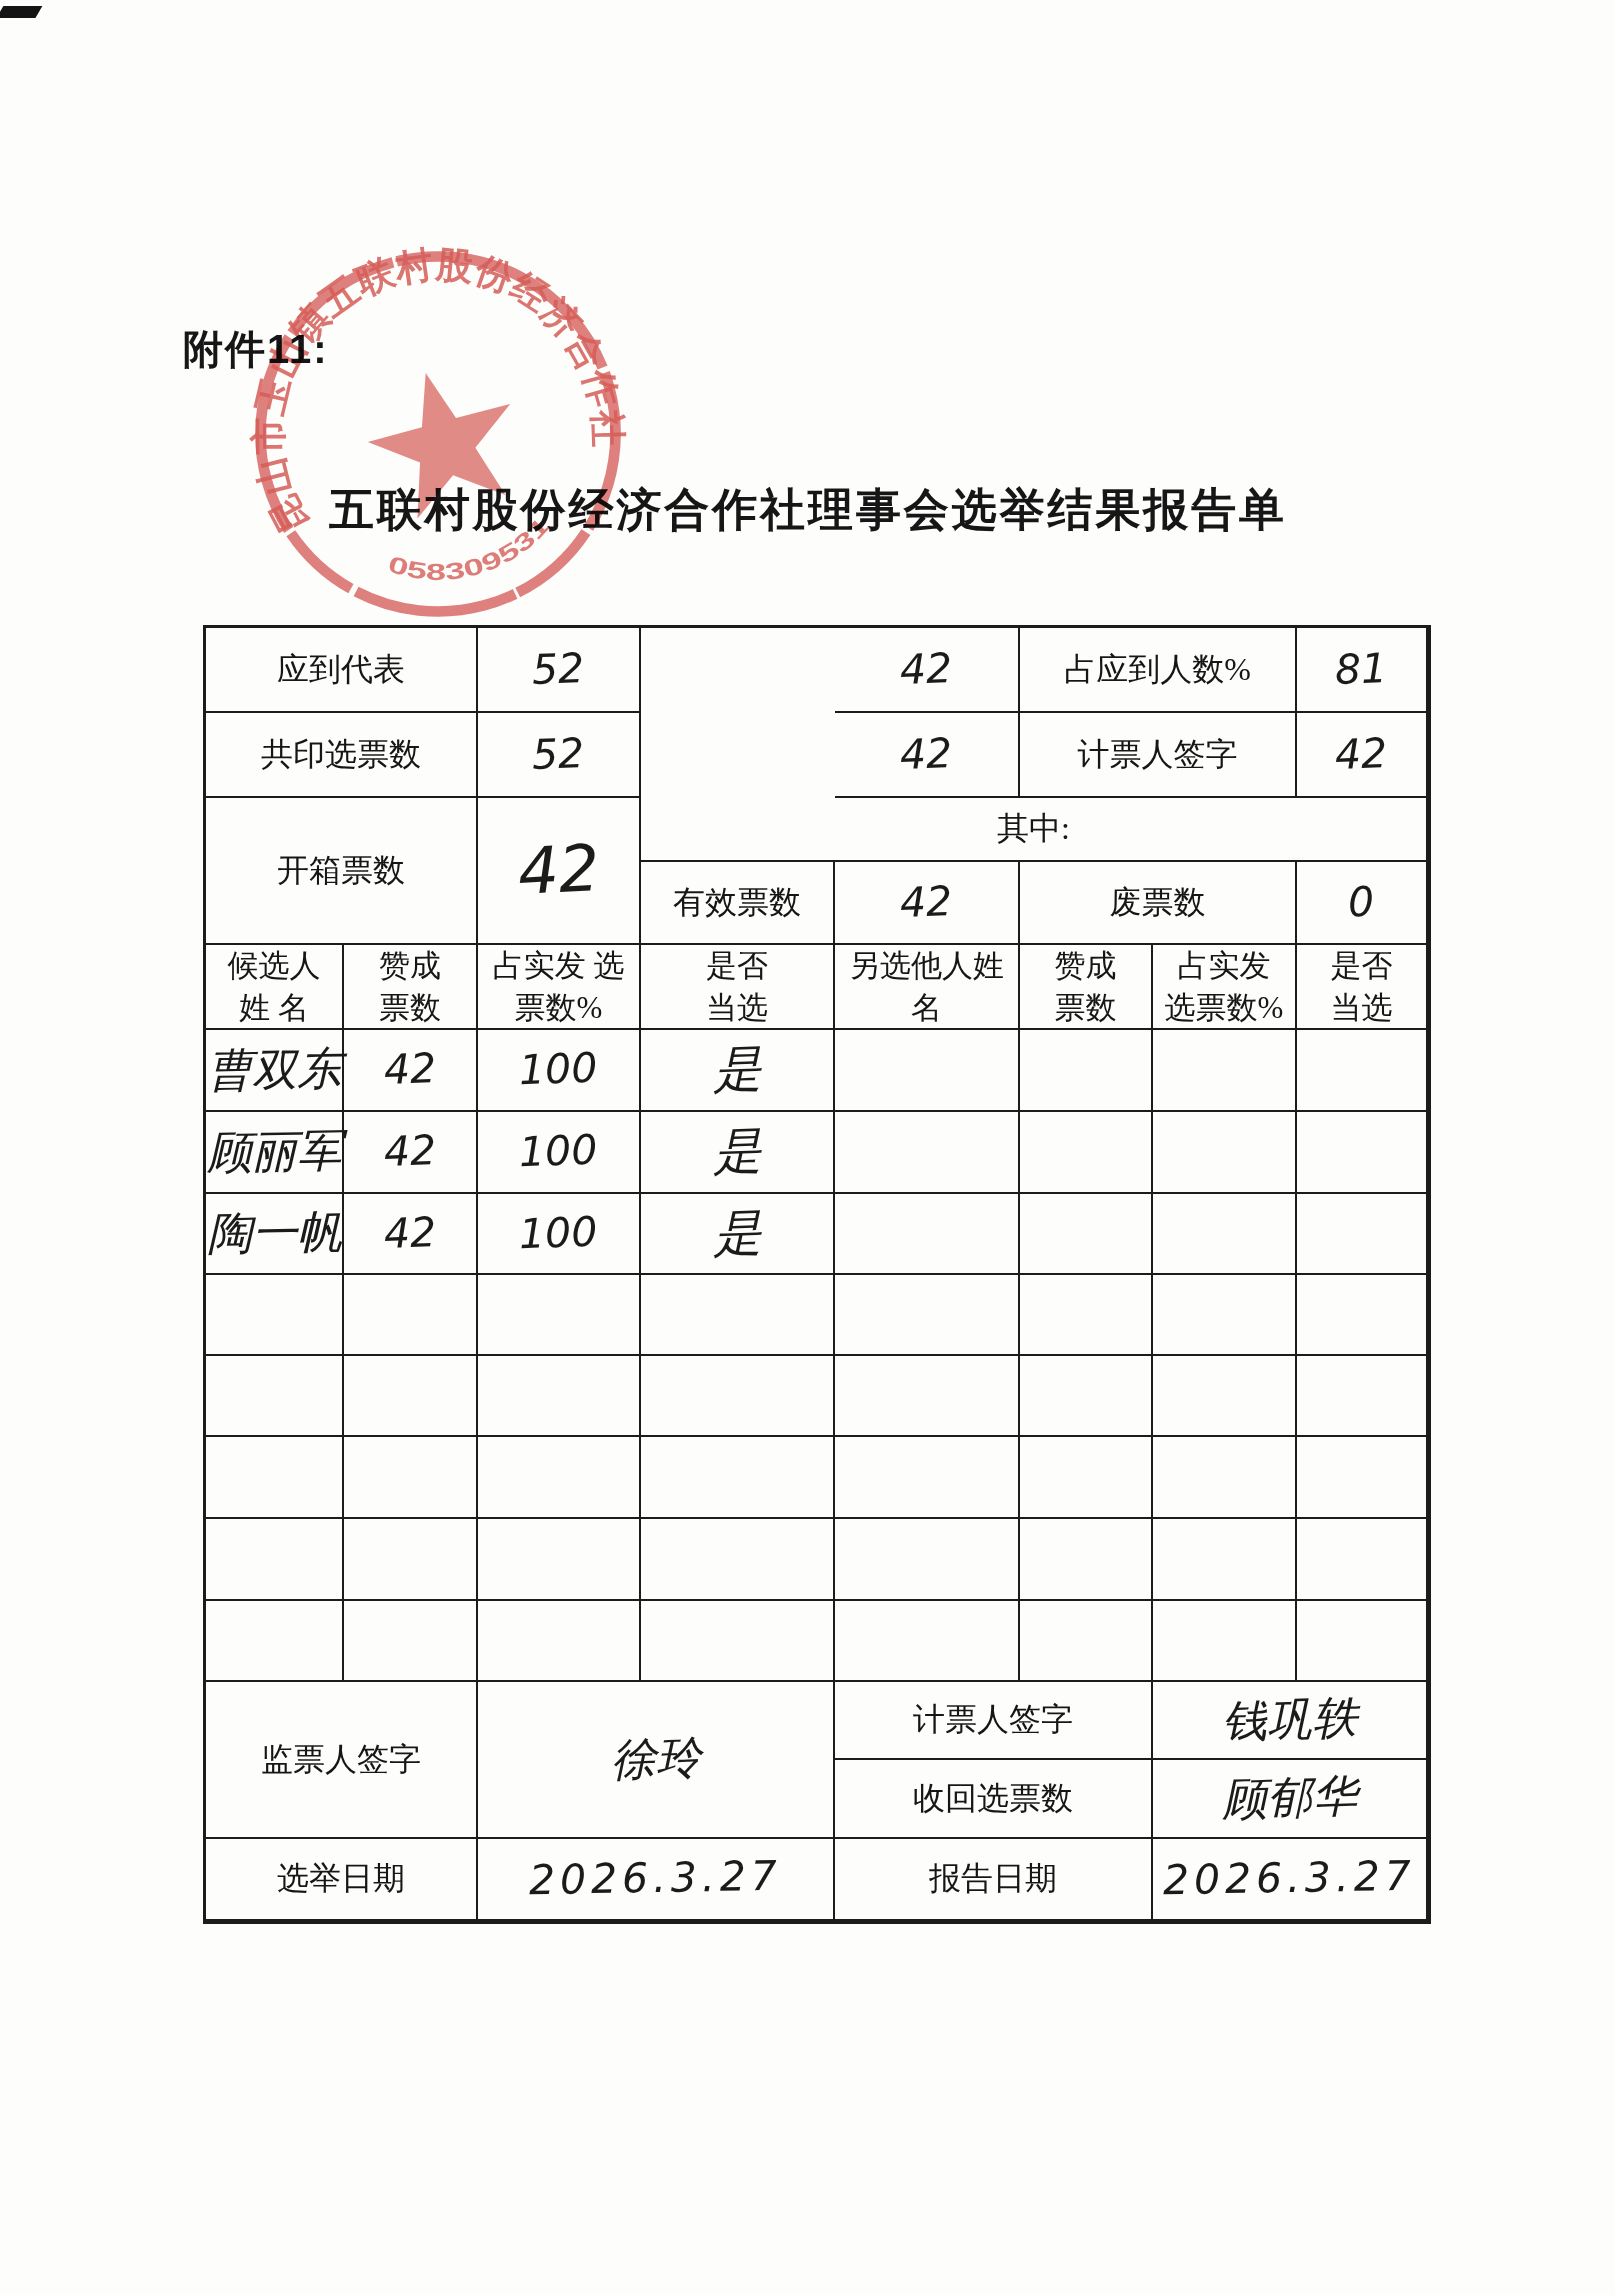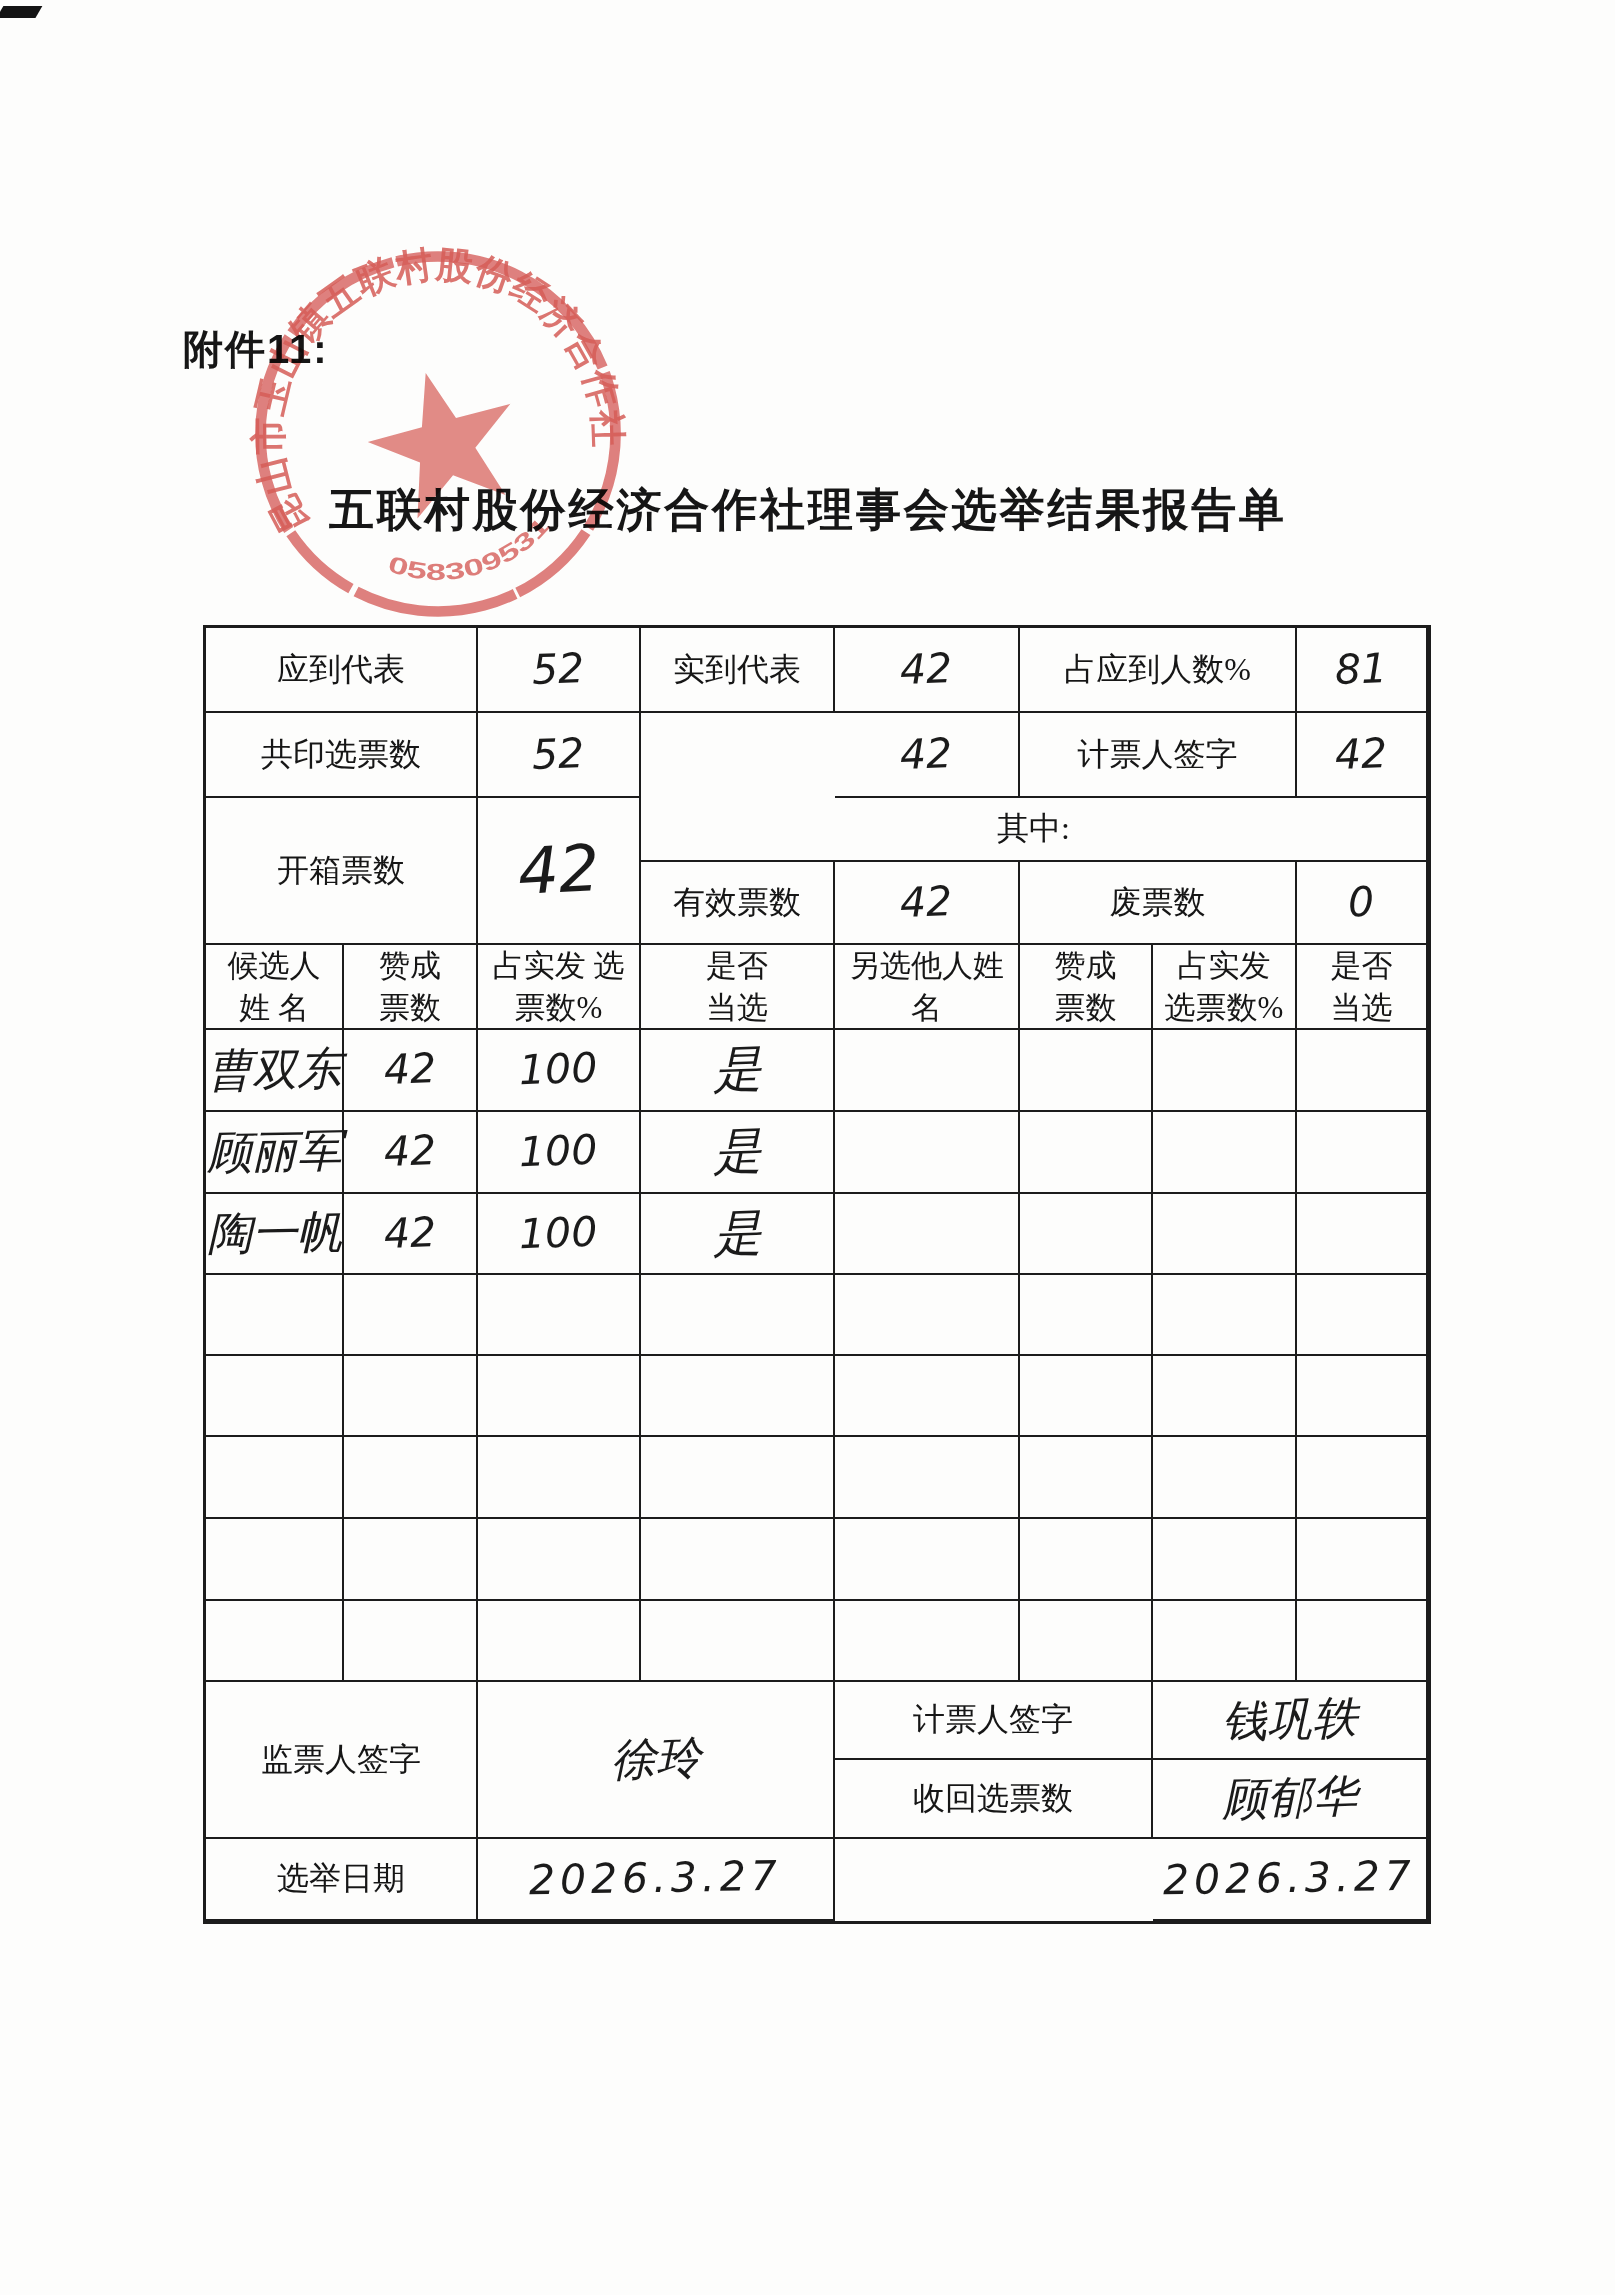--- a/index.html
+++ b/index.html
@@ -68,21 +68,20 @@
     <textPath href="#serialPath" startOffset="50%" text-anchor="middle" textLength="270" lengthAdjust="spacingAndGlyphs">3205830953181</textPath>
   </text>
 </svg>
 
 <div class="sheet">
 
   <div class="c" style="grid-area:1/1/2/3">应到代表</div>
   <div class="c" style="grid-area:1/3/2/4">
       <span class="hw hw-num">52</span>
     </div>
-  <div class="c" style="grid-area:1/4/2/5">实到代表</div>
   <div class="c" style="grid-area:1/5/2/6">
       <span class="hw hw-num">42</span>
     </div>
   <div class="c" style="grid-area:1/6/2/8">占应到人数%</div>
   <div class="c" style="grid-area:1/8/2/9">
       <span class="hw hw-num">81</span>
     </div>
 
   <div class="c" style="grid-area:2/1/3/3">共印选票数</div>
   <div class="c" style="grid-area:2/3/3/4">
@@ -249,18 +248,19 @@
     </div>
   <div class="c" style="grid-area:15/5/16/7">收回选票数</div>
   <div class="c" style="grid-area:15/7/16/9">
       <span class="hw hw-sign">顾郁华</span>
     </div>
 
   <div class="c" style="grid-area:16/1/17/3">选举日期</div>
   <div class="c" style="grid-area:16/3/17/5">
       <span class="hw hw-date">2026.3.27</span>
     </div>
+  <div class="c" style="grid-area:16/5/17/7">报告日期</div>
   <div class="c" style="grid-area:16/7/17/9">
       <span class="hw hw-date">2026.3.27</span>
     </div>
 
 </div>
 
 
 </body></html>

